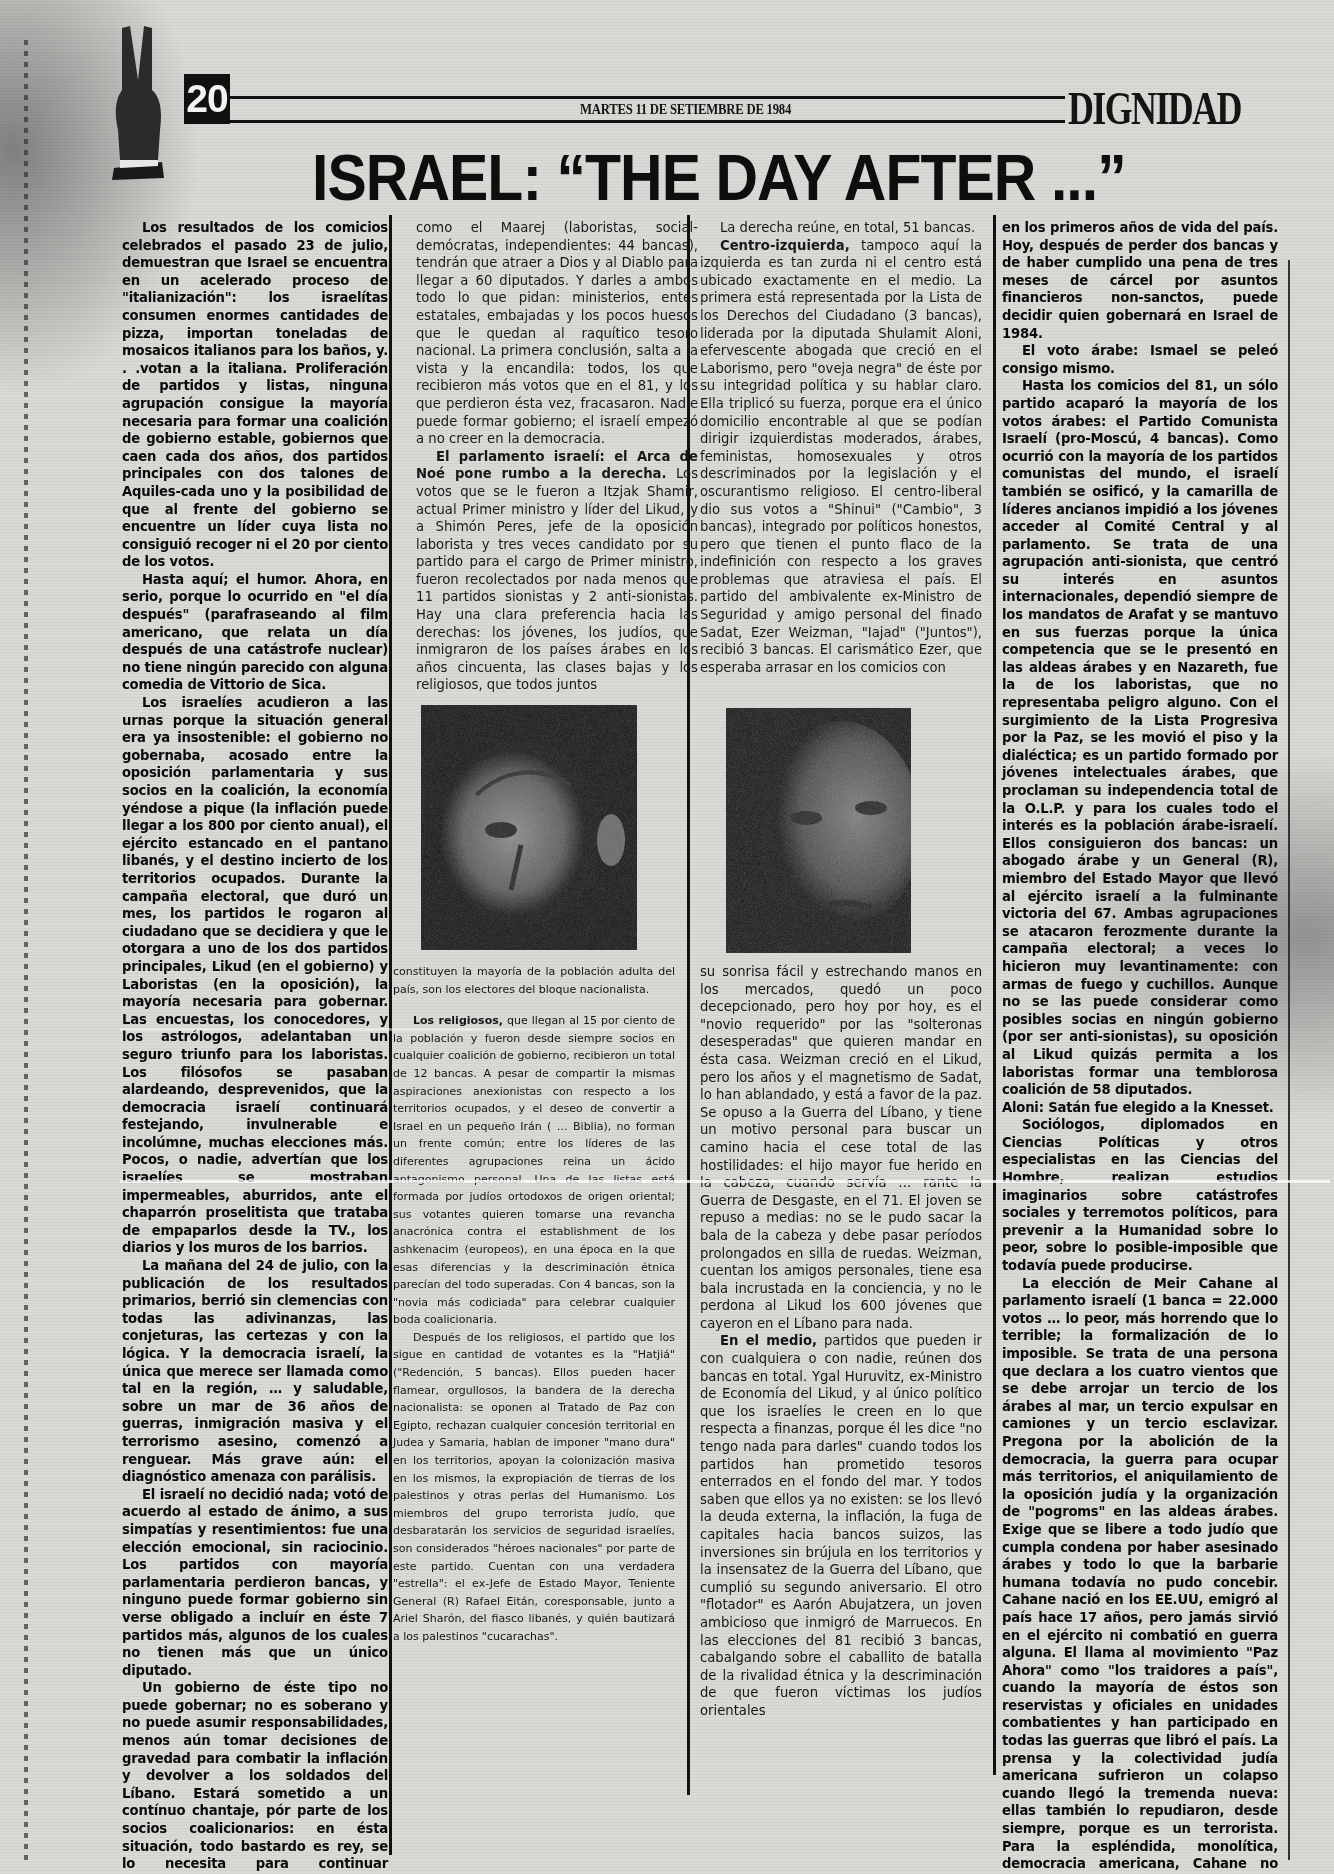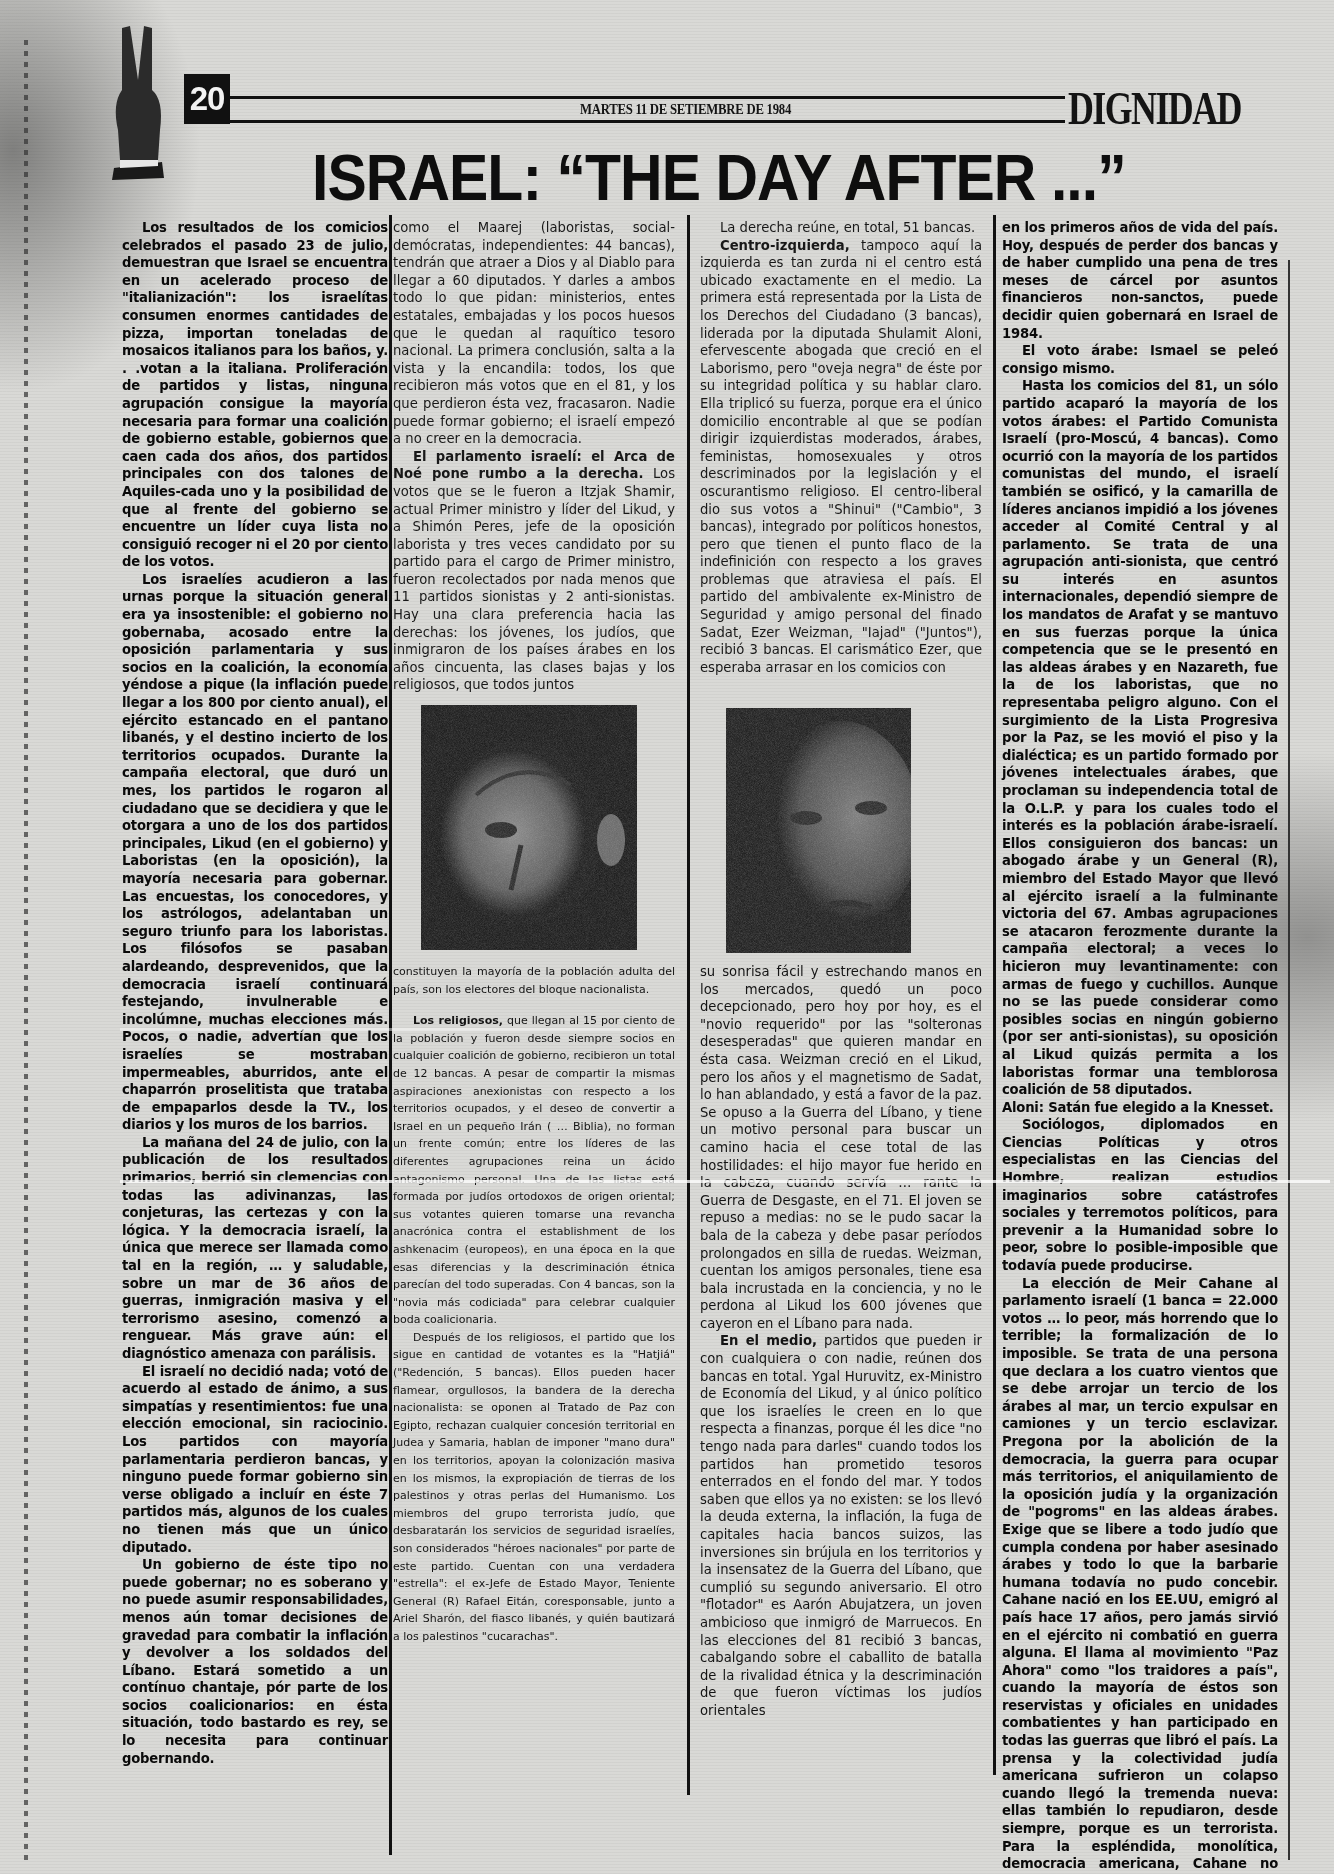--- a/index.html
+++ b/index.html
@@ -26,21 +26,21 @@
     position:absolute; left:120px; width:1210px; height:3px;
     background:rgba(255,255,255,.75);
   }
   
   .hand {
     position:absolute; left:108px; top:20px; width:64px; height:160px;
   }
   .page-num {
     position:absolute; left:184px; top:74px; width:46px; height:50px;
     background:#111; color:#f3f3f3; font-family:"Liberation Sans", sans-serif;
-    font-weight:bold; font-size:33px; line-height:50px; text-align:center;
+    font-weight:bold; font-size:39px; line-height:50px; text-align:center;
     letter-spacing:-1px;
   }
   .rule-top { position:absolute; left:230px; top:96px; width:835px; height:3px; background:#111; }
   .rule-bot { position:absolute; left:230px; top:120px; width:835px; height:3px; background:#111; }
   .date {
     position:absolute; left:575px; top:97px; width:260px; text-align:center;
     font-family:"Liberation Serif", serif; font-weight:bold; font-size:15px;
     line-height:24px; letter-spacing:-.3px; transform:scaleX(.85); transform-origin:left;
   }
   .brand {
@@ -56,21 +56,21 @@
   }
   
   .col {
     position:absolute; font-size:13.2px; line-height:17.6px; text-align:justify;
     hyphens:manual; color:#181818;
   }
   .col p { margin:0; text-indent:20px; }
   .col p.noindent { text-indent:0; }
   .col b { font-weight:bold;margin-top:16px; }
   .col.c1 { left:122px; top:219px; width:266px; }
-  .col.c2 { left:393px; top:219px; width:282px; }
+  .col.c2 { left:393px; top:219px; width:282px;padding-left:23px; }
   .col.c3 { left:700px; top:219px; width:282px; }
   .col.c4 { left:1002px; top:219px; width:276px; }
   .c1 .dark, .c4 .dark { color:#0a0a0a; font-weight:bold; letter-spacing:-.2px; }
   .vrule { position:absolute; width:3px; background:#111; }
   .photo {
     position:absolute; background:#151515; overflow:hidden;
   }
   .photo svg { width:100%; height:100%; display:block; }
   .col2b { position:absolute; left:393px; top:963px; width:282px; font-size:11px; line-height:17.6px; text-align:justify; }
   .col3b { position:absolute; left:700px; top:963px; width:282px; font-size:13.2px; line-height:17.6px; text-align:justify; }
@@ -98,20 +98,21 @@
 
   <div class="headline">ISRAEL: “THE DAY AFTER ...”</div>
 
   <div class="vrule" style="left:389px;top:215px;height:1640px;"></div>
   <div class="vrule" style="left:687px;top:215px;height:1580px;"></div>
   <div class="vrule" style="left:993px;top:215px;height:1560px;"></div>
   <div class="vrule" style="left:1288px;top:260px;height:1600px;width:2px;background:#333;"></div>
 
   <div class="col c1" id="col1">
       <p class="dark"><span>Los resultados de los comicios celebrados el pasado 23 de julio, demuestran que Israel se encuentra en un acelerado proceso de "italianización": los israelítas consumen enormes cantidades de pizza, importan toneladas de mosaicos italianos para los baños, y. . .votan a la italiana. Proliferación de partidos y listas, ninguna agrupación consigue la mayoría necesaria para formar una coalición de gobierno estable, gobiernos que caen cada dos años, dos partidos principales con dos talones de Aquiles-cada uno y la posibilidad de que al frente del gobierno se encuentre un líder cuya lista no consiguió recoger ni el 20 por ciento de los votos.</span></p>
+      <p class="dark"><span>Hasta aquí; el humor. Ahora, en serio, porque lo ocurrido en "el día después" (parafraseando al film americano, que relata un día después de una catástrofe nuclear) no tiene ningún parecido con alguna comedia de Vittorio de Sica.</span></p>
       <p class="dark"><span>Los israelíes acudieron a las urnas porque la situación general era ya insostenible: el gobierno no gobernaba, acosado entre la oposición parlamentaria y sus socios en la coalición, la economía yéndose a pique (la inflación puede llegar a los 800 por ciento anual), el ejército estancado en el pantano libanés, y el destino incierto de los territorios ocupados. Durante la campaña electoral, que duró un mes, los partidos le rogaron al ciudadano que se decidiera y que le otorgara a uno de los dos partidos principales, Likud (en el gobierno) y Laboristas (en la oposición), la mayoría necesaria para gobernar. Las encuestas, los conocedores, y los astrólogos, adelantaban un seguro triunfo para los laboristas. Los filósofos se pasaban alardeando, desprevenidos, que la democracia israelí continuará festejando, invulnerable e incolúmne, muchas elecciones más. Pocos, o nadie, advertían que los israelíes se mostraban impermeables, aburridos, ante el chaparrón proselitista que trataba de empaparlos desde la TV., los diarios y los muros de los barrios.</span></p>
       <p class="dark"><span>La mañana del 24 de julio, con la publicación de los resultados primarios, berrió sin clemencias con todas las adivinanzas, las conjeturas, las certezas y con la lógica. Y la democracia israelí, la única que merece ser llamada como tal en la región, … y saludable, sobre un mar de 36 años de guerras, inmigración masiva y el terrorismo asesino, comenzó a renguear. Más grave aún: el diagnóstico amenaza con parálisis.</span></p>
       <p class="dark"><span>El israelí no decidió nada; votó de acuerdo al estado de ánimo, a sus simpatías y resentimientos: fue una elección emocional, sin raciocinio. Los partidos con mayoría parlamentaria perdieron bancas, y ninguno puede formar gobierno sin verse obligado a incluír en éste 7 partidos más, algunos de los cuales no tienen más que un único diputado.</span></p>
       <p class="dark"><span>Un gobierno de éste tipo no puede gobernar; no es soberano y no puede asumir responsabilidades, menos aún tomar decisiones de gravedad para combatir la inflación y devolver a los soldados del Líbano. Estará sometido a un contínuo chantaje, pór parte de los socios coalicionarios: en ésta situación, todo bastardo es rey, se lo necesita para continuar gobernando.</span></p>
     </div>
 
   <div class="col c2" id="col2top">
       <p class="noindent"><span>como el Maarej (laboristas, social-demócratas, independientes: 44 bancas), tendrán que atraer a Dios y al Diablo para llegar a 60 diputados. Y darles a ambos todo lo que pidan: ministerios, entes estatales, embajadas y los pocos huesos que le quedan al raquítico tesoro nacional. La primera conclusión, salta a la vista y la encandila: todos, los que recibieron más votos que en el 81, y los que perdieron ésta vez, fracasaron. Nadie puede formar gobierno; el israelí empezó a no creer en la democracia.</span></p>
       <p><b>El parlamento israelí: el Arca de Noé pone rumbo a la derecha.</b><span> Los votos que se le fueron a Itzjak Shamir, actual Primer ministro y líder del Likud, y a Shimón Peres, jefe de la oposición laborista y tres veces candidato por su partido para el cargo de Primer ministro, fueron recolectados por nada menos que 11 partidos sionistas y 2 anti-sionistas. Hay una clara preferencia hacia las derechas: los jóvenes, los judíos, que inmigraron de los países árabes en los años cincuenta, las clases bajas y los religiosos, que todos juntos</span></p>
     </div>

